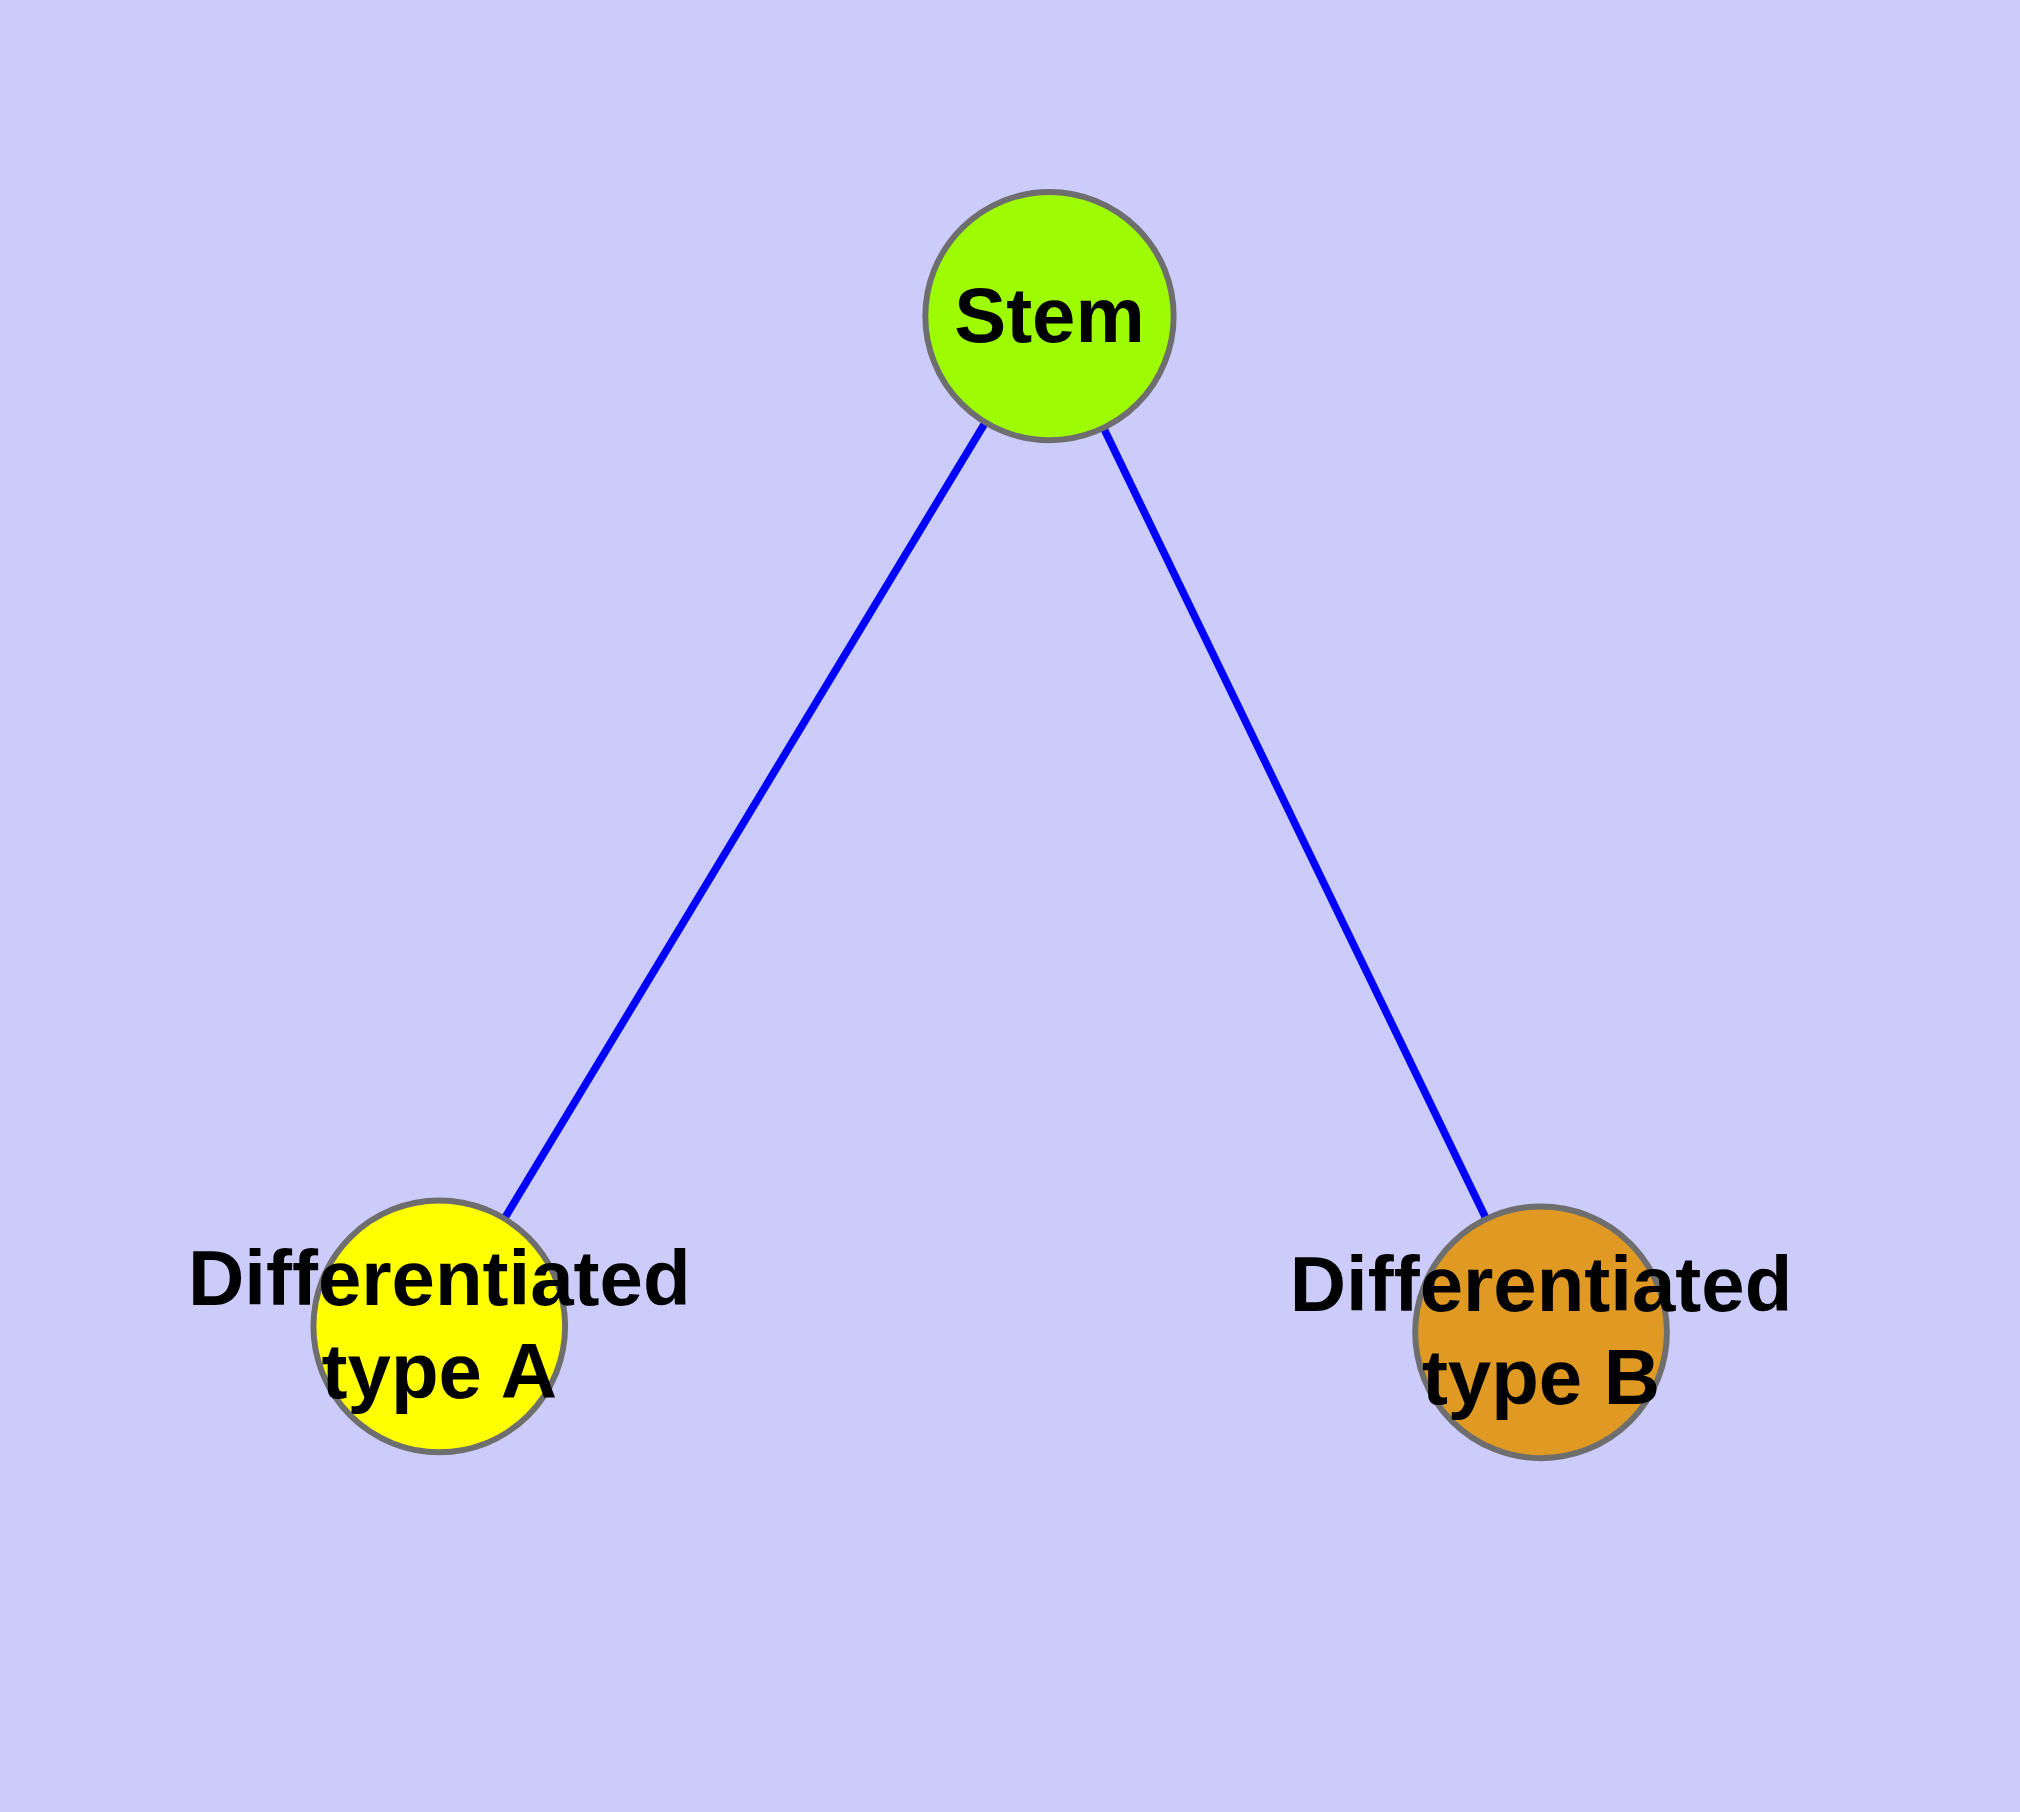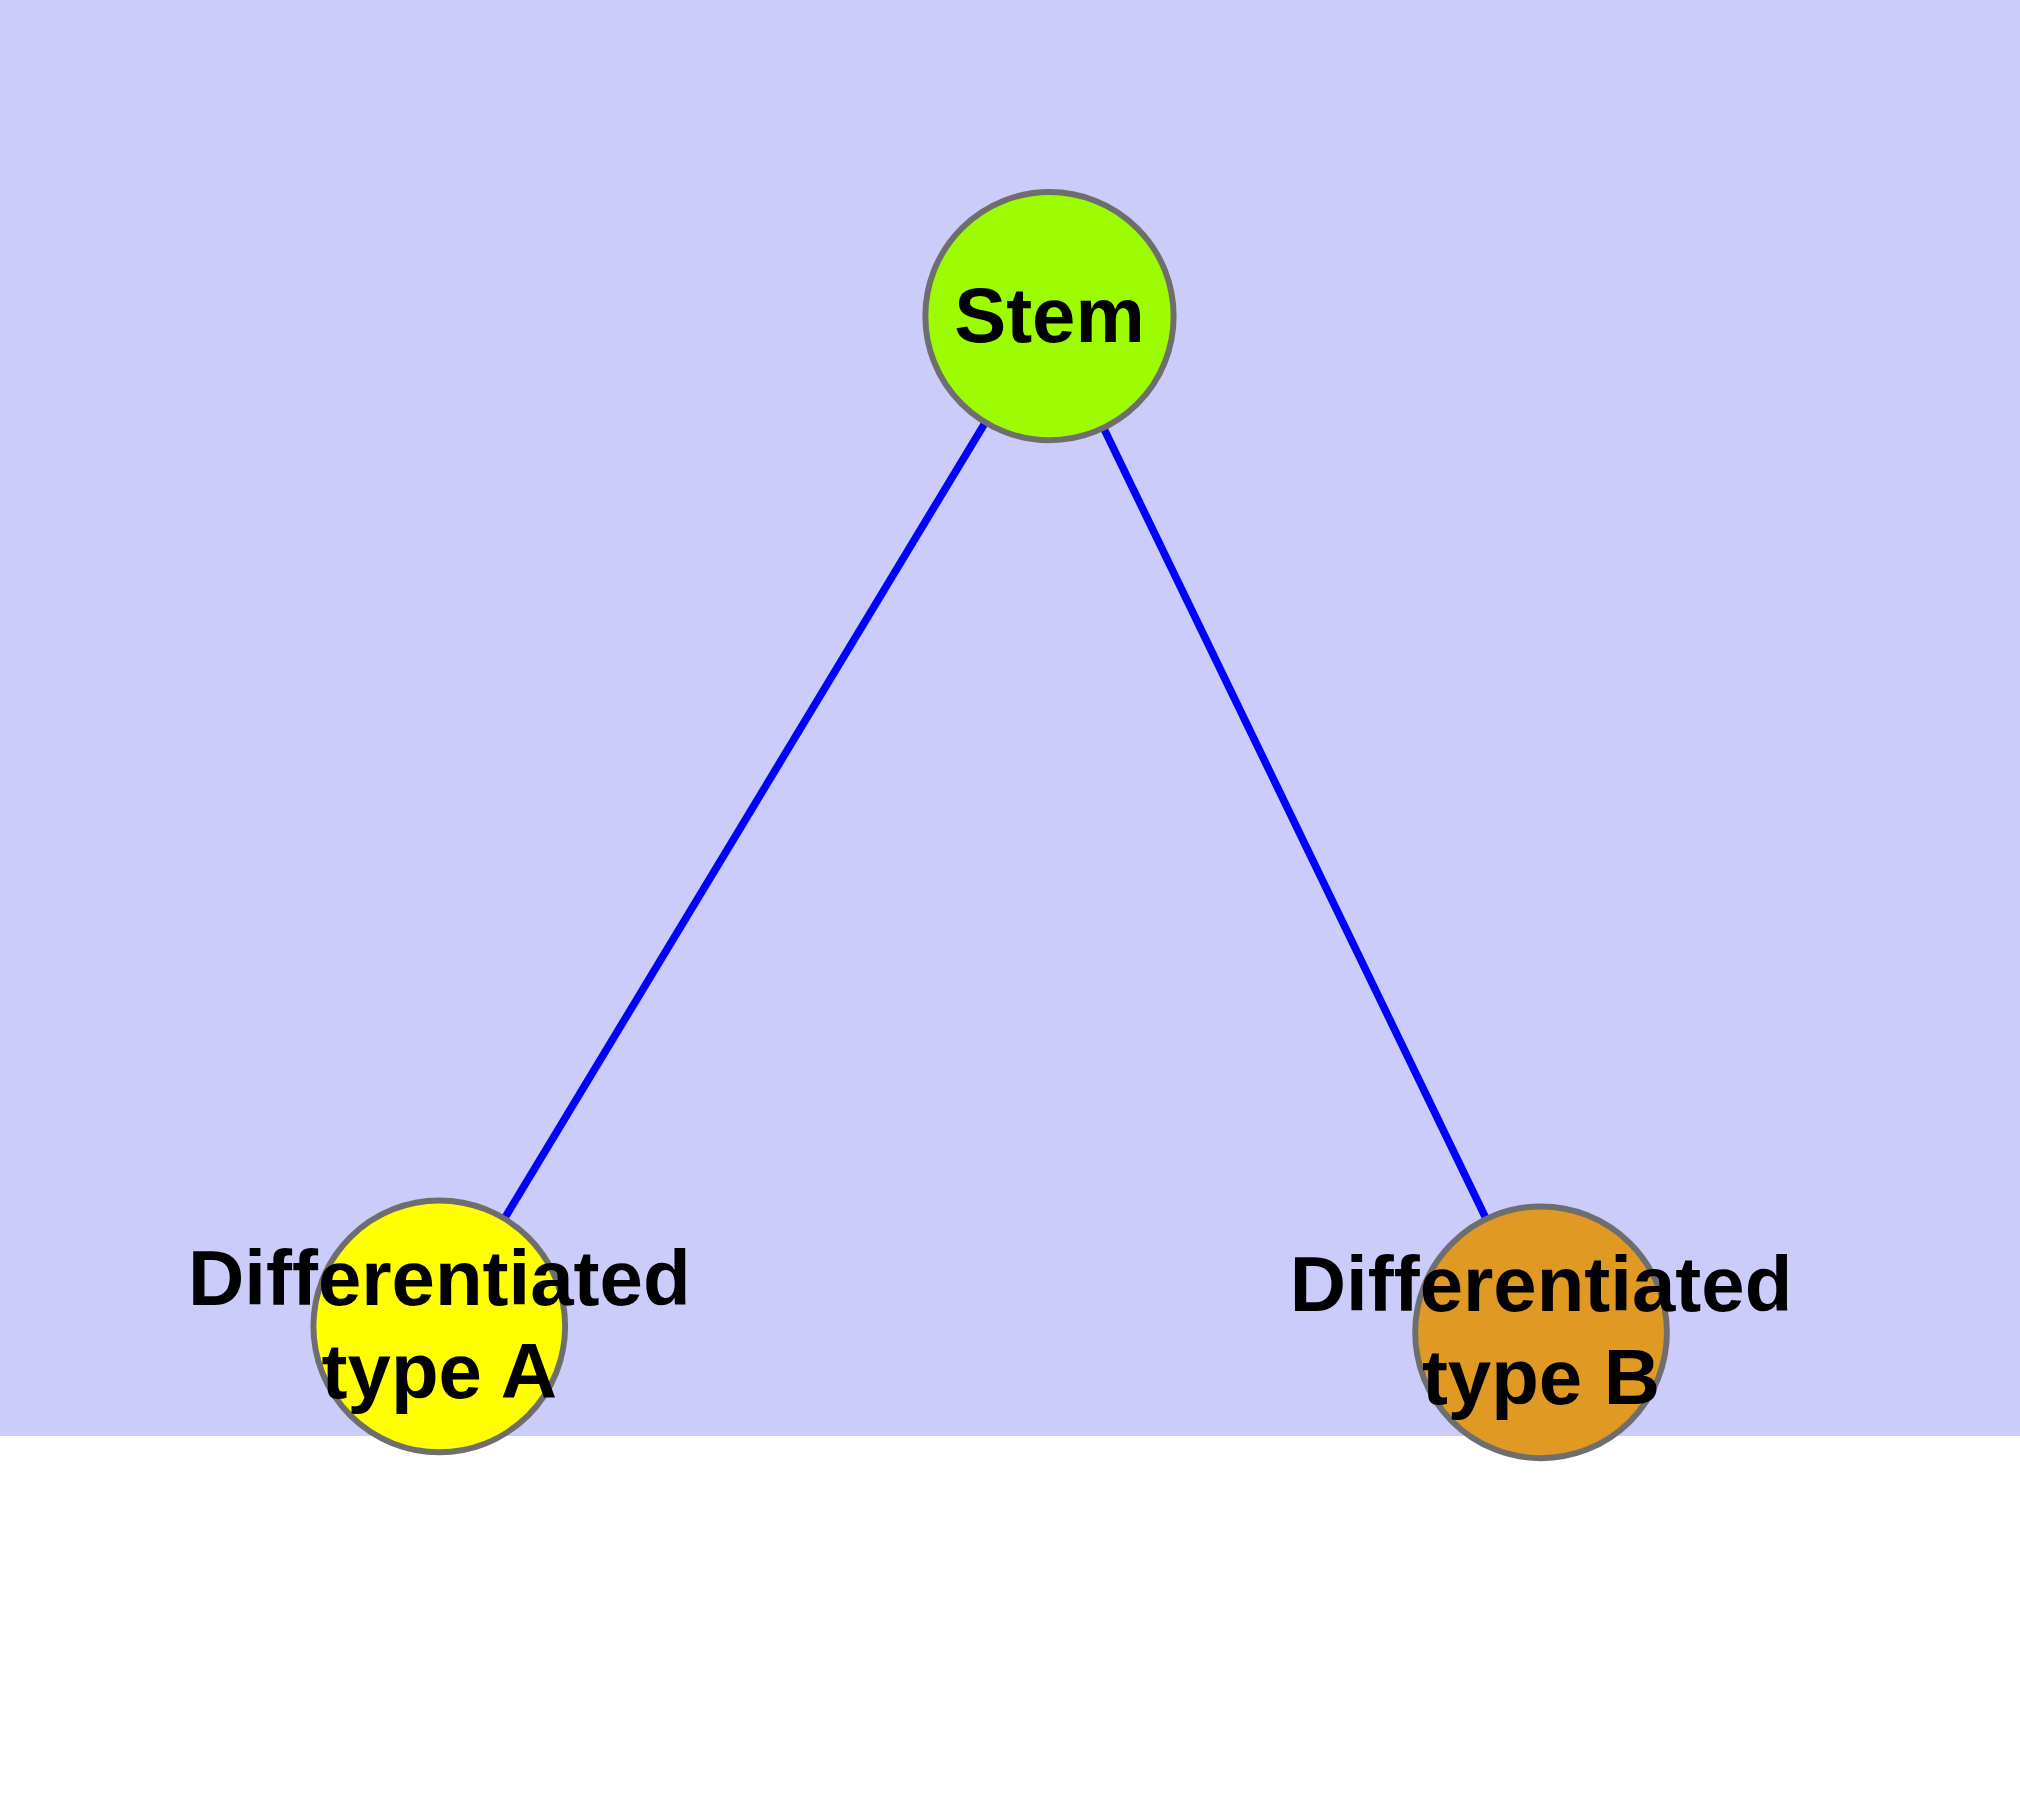--- a/index.html
+++ b/index.html
@@ -8,21 +8,21 @@
   }
   body {
     width: 2021px;
     height: 1812px;
     overflow: hidden;
     font-family: "Liberation Sans", sans-serif;
   }
   #diagram-canvas {
     position: relative;
     width: 2021px;
-    height: 1436px;
+    height: 1812px;
     background: #ccccfa;
   }
   #network-svg {
     position: absolute;
     top: 0;
     left: 0;
     width: 2021px;
     height: 1812px;
     display: block;
   }

